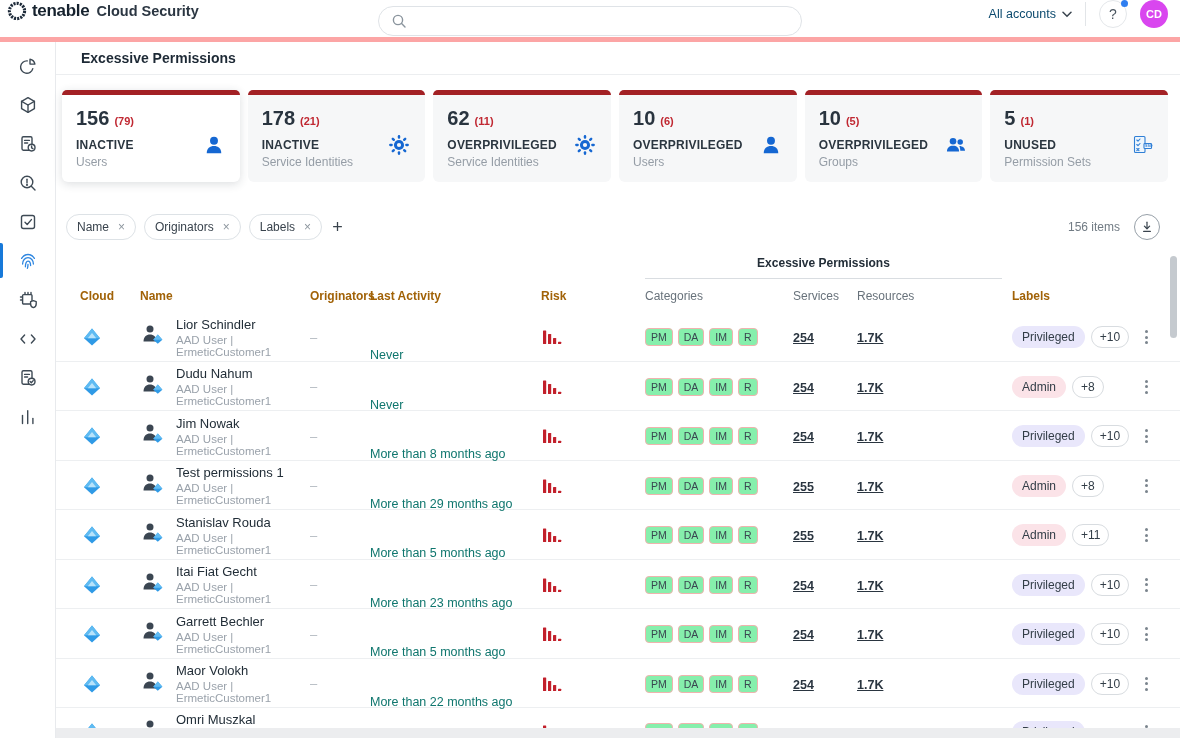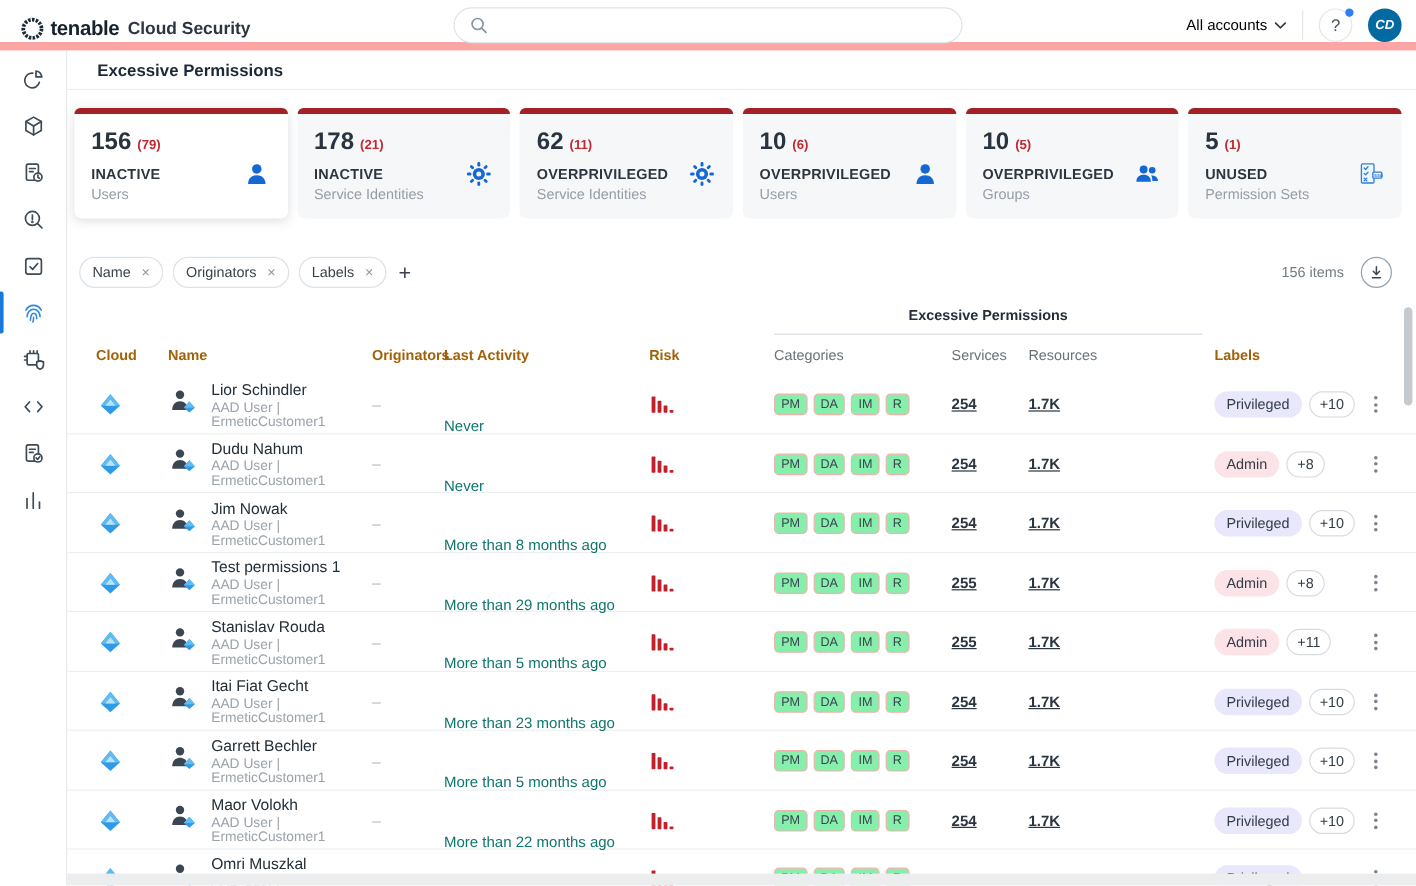--- a/index.html
+++ b/index.html
@@ -1,43 +1,43 @@
 <!DOCTYPE html>
 <html><head>
 <meta charset="utf-8">
 <style>
   * { margin:0; padding:0; box-sizing:border-box; }
   html,body { width:1180px; height:738px; overflow:hidden; background:#fff;
     font-family:"Liberation Sans", sans-serif; color:#232e38; }
   .app { width:1180px; height:738px; display:flex; flex-direction:column; }
 
   
-  .topbar { height:42px; flex:0 0 42px; display:flex; align-items:flex-end;
-    padding:0 12px 0 16px; border-bottom:7px solid #fca5a5; position:relative; background:#fff; z-index:5;}
+  .topbar { height:42px; flex:0 0 42px; display:flex; align-items:flex-start;
+    padding:0 12px 0 6px; border-bottom:5px solid #fca5a5; position:relative; background:#fff; z-index:5;}
   .brand { display:flex; align-items:center; gap:4px; }
   .brand .logo-mark { width:22px; height:22px; display:inline-flex; }
   .brand .brand-name { font-size:17px; font-weight:800; color:#16222e; letter-spacing:-0.3px; }
   .brand .brand-suffix { font-size:14.5px; font-weight:700; color:#2b3642; margin-left:3px; }
   .search { position:absolute; left:50%; top:6px; transform:translateX(-50%);
     width:424px; height:30px; border:1px solid #dfe3e7; border-radius:16px;
     display:flex; align-items:center; padding:0 12px; gap:8px; background:#fff; }
   .search input { border:none; outline:none; flex:1; font-size:13px; color:#39434d;
     font-family:"Liberation Sans", sans-serif; background:transparent; }
   .search input::placeholder { color:#98a2ab; }
   .topbar-right { margin-left:auto; display:flex; align-items:center; gap:13px; }
-  .accounts { display:flex; align-items:center; gap:6px; font-size:12.5px; color:#000000; cursor:pointer; }
+  .accounts { display:flex; align-items:center; gap:6px; font-size:12.5px; color:#0c4a6e; cursor:pointer; }
   .vdiv { width:1px; height:24px; background:#e2e5e8; }
   .helpbtn { position:relative; width:28px; height:28px; border-radius:50%;
     border:1px solid #e4e7ea; background:#fff; font-size:14px; color:#4a555f;
     display:flex; align-items:center; justify-content:center; cursor:pointer;
     font-family:"Liberation Sans", sans-serif; }
   .helpbtn .dot { position:absolute; top:-1px; right:-2px; width:7px; height:7px;
     border-radius:50%; background:#2e7ef0; }
-  .avatar { width:28px; height:28px; border-radius:50%; background:#0369a1; color:#fff;
-    font-size:11px; font-weight:700; display:flex; align-items:center; justify-content:center; cursor:pointer;font-style:italic; }
+  .avatar { width:28px; height:28px; border-radius:50%; background:#d946ef; color:#fff;
+    font-size:11px; font-weight:700; display:flex; align-items:center; justify-content:center; cursor:pointer; }
 
   
   .body { flex:1; display:flex; min-height:0; }
   .sidebar { width:56px; flex:0 0 56px; border-right:1px solid #e8eaed; padding-top:4px; }
   .side-item { width:56px; height:39px; display:flex; align-items:center; justify-content:center;
     position:relative; cursor:pointer; }
   .side-item.active::before { content:""; position:absolute; left:0; top:2px; width:3px; height:35px;
     background:#1779d9; border-radius:0 2px 2px 0; }
   .side-item svg { width:20px; height:20px; }
 

